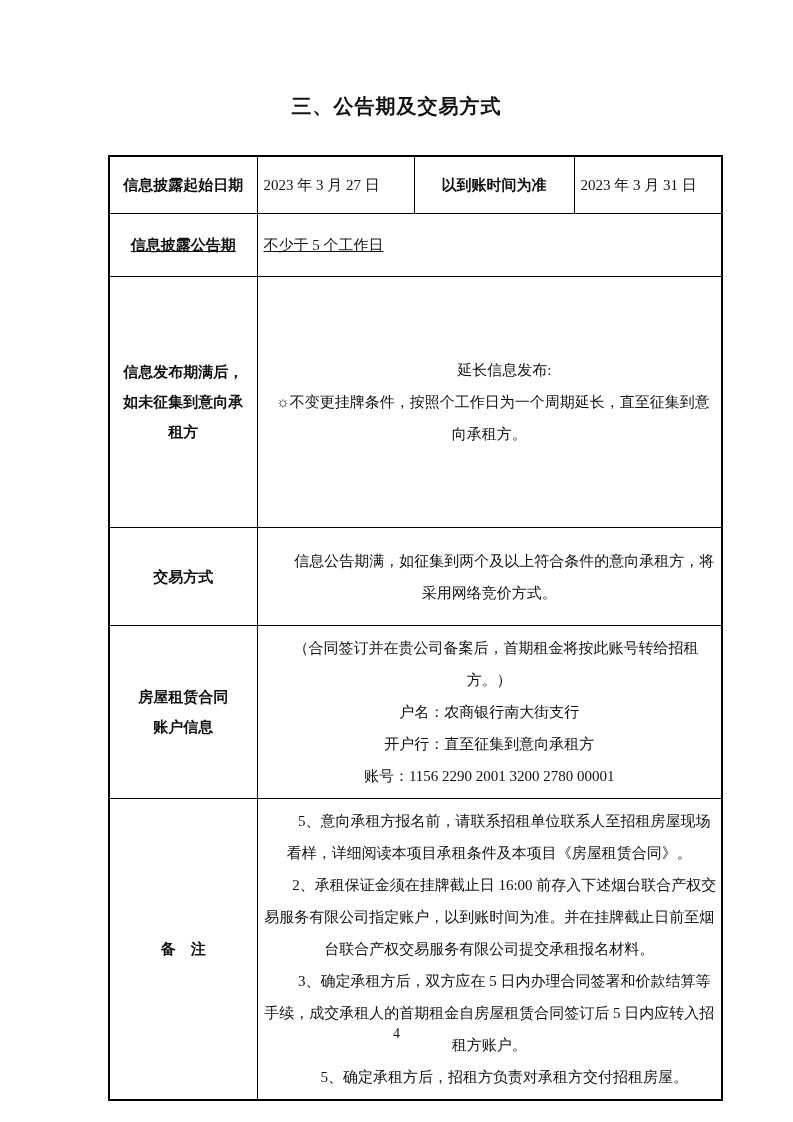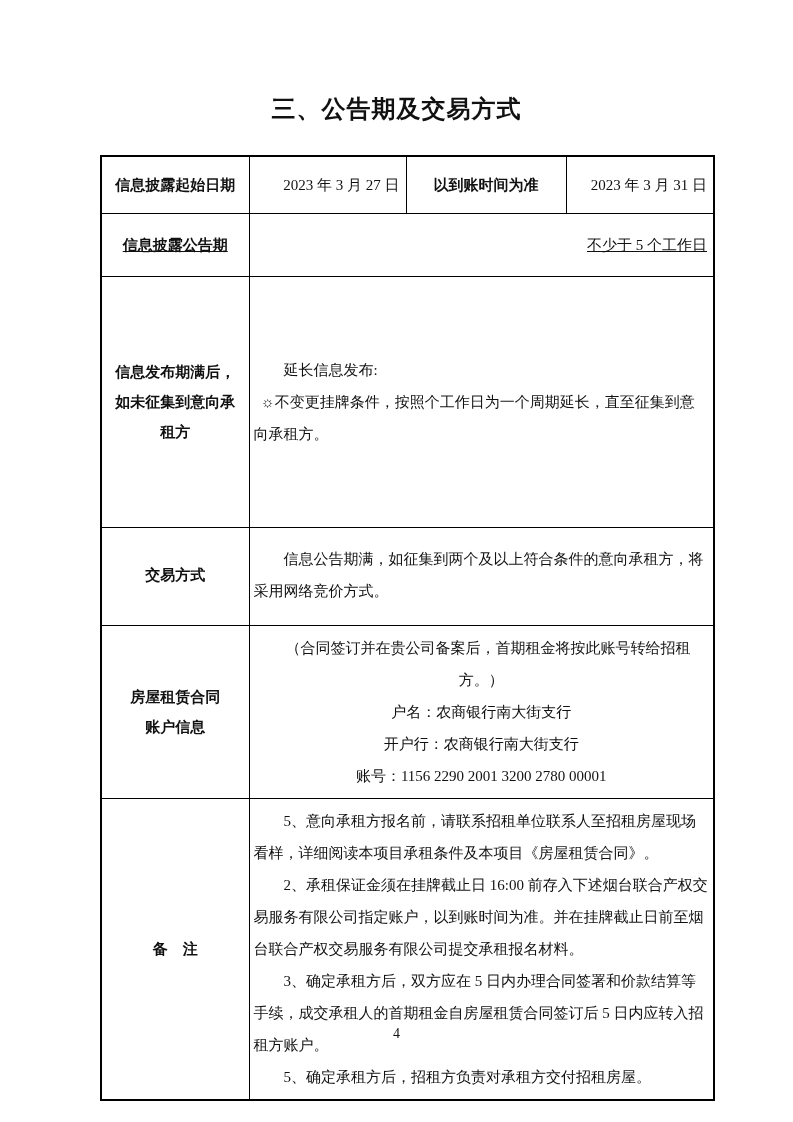--- a/index.html
+++ b/index.html
@@ -15,68 +15,69 @@
     font-family: "Liberation Serif", "DejaVu Serif", serif;
     color: #111111;
     overflow: hidden;
   }
   .doc-title {
     position: absolute;
     top: 93px;
     left: 0;
     width: 100%;
     text-align: center;
-    font-size: 24px;
+    font-size: 20px;
     font-weight: bold;
     letter-spacing: 1px;
     margin: 0;
   }
   table.doc-table {
     position: absolute;
     top: 155px;
     left: 100px;
     width: 613px;
     border-collapse: collapse;
     table-layout: fixed;
     font-size: 15px;
   }
   table.doc-table, table.doc-table td {
     border: 1px solid #000000;
+    margin-left: 8px;
   }
   table.doc-table {
     border: 2px solid #000000;
   }
   td.label-cell {
     font-weight: bold;
     text-align: center;
     vertical-align: middle;
     line-height: 30px;
     padding: 2px 6px;
   }
   td.value-cell {
-    text-align: right;
+    text-align: left;
     vertical-align: middle;
     padding: 2px 6px;
   }
   td.content-cell {
     vertical-align: middle;
     padding: 6px 4px;
   }
   td.content-cell p {
     margin: 0;
     line-height: 32px;
   }
   .prewrap { white-space: pre-line; }
-  .indent2 { text-indent: 2em; }
+  .indent2 { text-indent: 2em; text-align: center; }
   .indent1 { text-indent: 0.9em; }
-  .indent-half { text-indent: 0.5em; }
+  .indent-half { text-indent: 0.5em; text-align: center; }
   tr.r1 td { height: 52px; }
   tr.r2 td { height: 58px; text-decoration: underline; }
   tr.r3 td { height: 238px; }
-  tr.r4 td { height: 85px; font-family: Liberation Mono, monospace; }
+  tr.r4 td { height: 85px; }
   tr.r5 td { height: 148px; text-align: center; }
   tr.r6 td { height: 256px; }
   .page-number {
     position: absolute;
     top: 1026px;
     left: 0;
     width: 100%;
     text-align: center;
     font-size: 14px;
   }
@@ -124,21 +125,21 @@
           <p class="indent2">信息公告期满，如征集到两个及以上符合条件的意向承租方，将采用网络竞价方式。</p>
         </td>
       </tr>
 
       <tr class="r5">
         <td class="label-cell prewrap">房屋租赁合同
 账户信息</td>
         <td class="content-cell" colspan="3">
           <p class="indent1">（合同签订并在贵公司备案后，首期租金将按此账号转给招租方。）</p>
           <p>户名：农商银行南大街支行</p>
-          <p>开户行：农商银行南大街支行</p>
+          <p>开户行：直至征集到意向承租方</p>
           <p>账号：1156 2290 2001 3200 2780 00001</p>
         </td>
       </tr>
 
       <tr class="r6">
         <td class="label-cell">备　注</td>
         <td class="content-cell" colspan="3">
           <p class="indent2">5、意向承租方报名前，请联系招租单位联系人至招租房屋现场看样，详细阅读本项目承租条件及本项目《房屋租赁合同》。</p>
           <p class="indent2">2、承租保证金须在挂牌截止日 16:00 前存入下述烟台联合产权交易服务有限公司指定账户，以到账时间为准。并在挂牌截止日前至烟台联合产权交易服务有限公司提交承租报名材料。</p>
           <p class="indent2">3、确定承租方后，双方应在 5 日内办理合同签署和价款结算等手续，成交承租人的首期租金自房屋租赁合同签订后 5 日内应转入招租方账户。</p>

